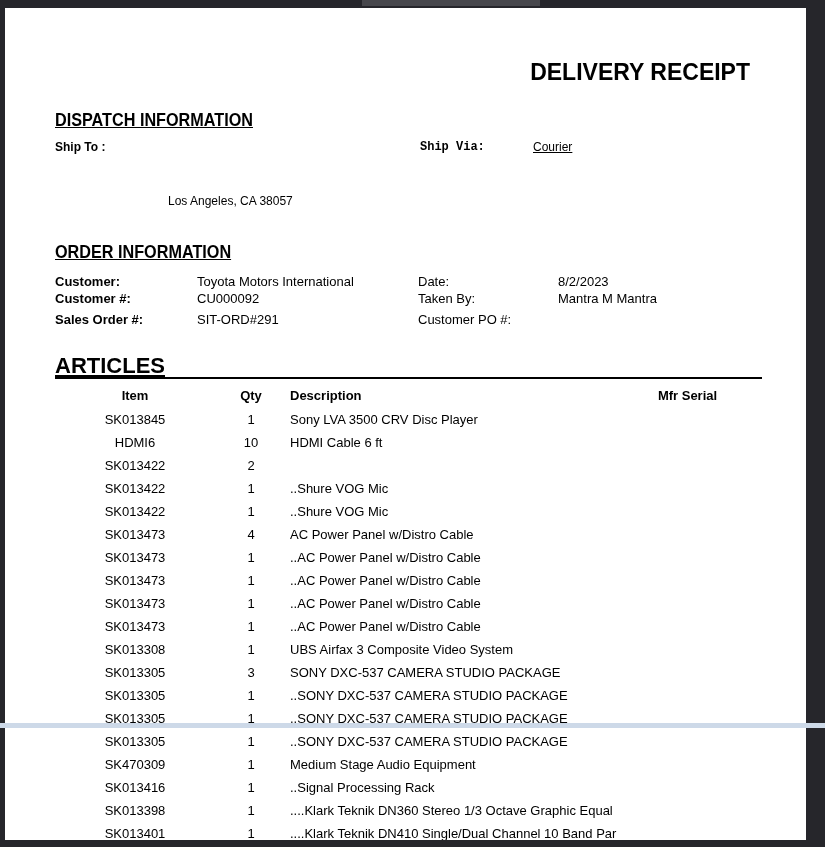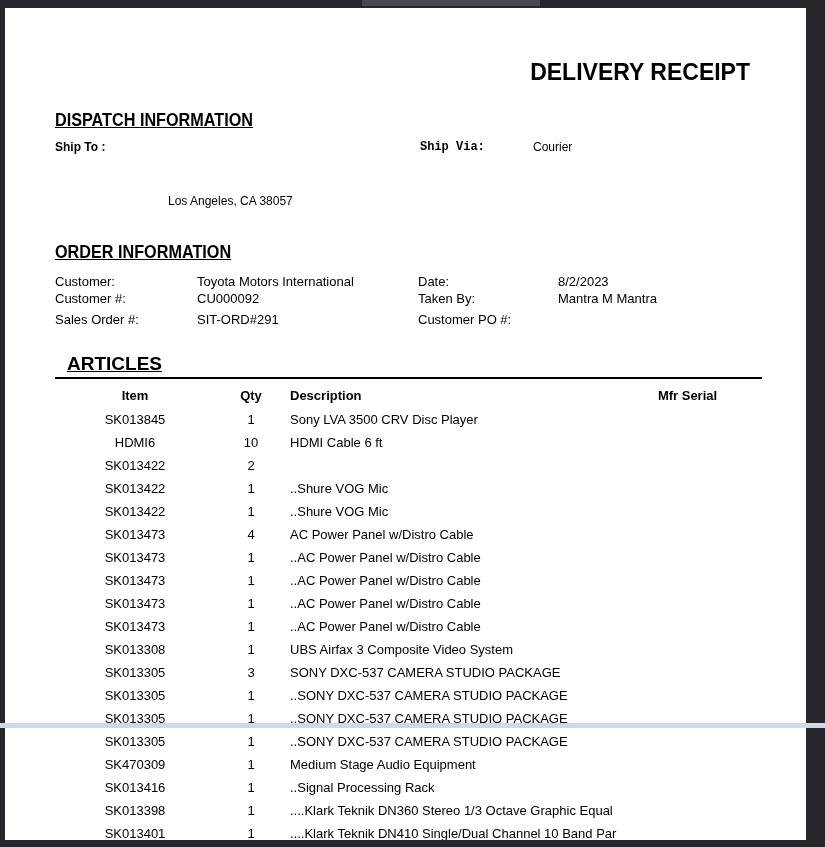--- a/index.html
+++ b/index.html
@@ -21,29 +21,28 @@
   .title{
     position:absolute;left:385px;top:51px;width:360px;
     text-align:right;font-size:23px;font-weight:bold;white-space:nowrap;
   }
   .h{
     position:absolute;font-weight:bold;text-decoration:underline;white-space:nowrap;
     font-size:18px;transform:scaleX(0.9);transform-origin:left center;
   }
   .h-articles{
     position:absolute;font-weight:bold;text-decoration:underline;white-space:nowrap;
-    font-size:19px;
-    margin-left:12px;
+    font-size:22px;
   }
   .lbl{font-size:12px;line-height:15px;}
   .b{font-weight:bold;}
   .rule{position:absolute;left:50px;top:369px;width:707px;height:2px;background:#000;}
   .rowline{position:absolute;left:0;width:100%;height:16px;font-size:13px;line-height:15px;}
   .rowline span{position:absolute;white-space:nowrap;}
-  .o-label{left:50px;}
+  .o-label{left:50px;font-weight:bold;}
   .o-value{left:192px;}
   .o-label2{left:413px;}
   .o-value2{left:553px;}
   .c-item{left:75px;width:110px;text-align:center;}
   .c-qty{left:221px;width:50px;text-align:center;}
   .c-desc{left:285px;width:350px;text-align:left;}
   .c-mfr{left:625px;width:115px;text-align:center;}
 </style>
 </head>
 <body>
@@ -52,21 +51,21 @@
   <div class="scroll-thumb"></div>
 
   <div class="doc">
 
     <div class="title">DELIVERY RECEIPT</div>
 
     <div class="h" style="left:50px;top:102px;">DISPATCH INFORMATION</div>
 
     <div class="abs lbl b" style="left:50px;top:132px;">Ship To :</div>
     <div class="abs lbl b" style="left:415px;top:132px;font-family:Liberation Mono, monospace;">Ship Via:</div>
-    <div class="abs lbl" style="left:528px;top:132px;">Courier</div>
+    <div class="abs lbl" style="left:528px;top:132px;text-decoration:underline;">Courier</div>
 
     <div class="abs lbl" style="left:163px;top:186px;">Los Angeles, CA 38057</div>
 
     <div class="h" style="left:50px;top:234px;">ORDER INFORMATION</div>
 
     <div id="order-fields">
         <div class="rowline" style="top: 266px;">
           <span class="o-label">Customer:</span>
           <span class="o-value">Toyota Motors International</span>
           <span class="o-label2">Date:</span>

